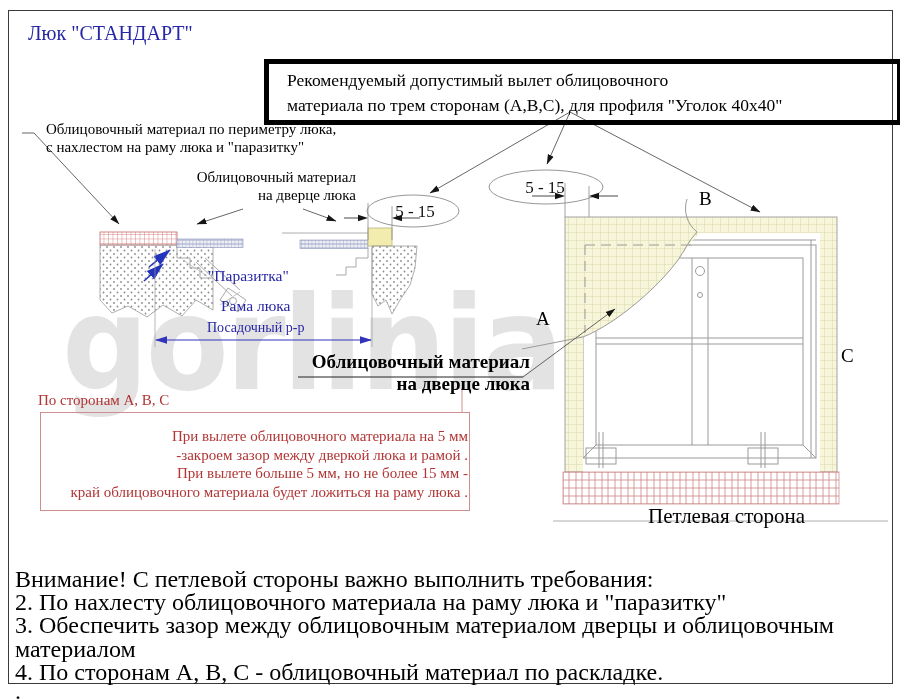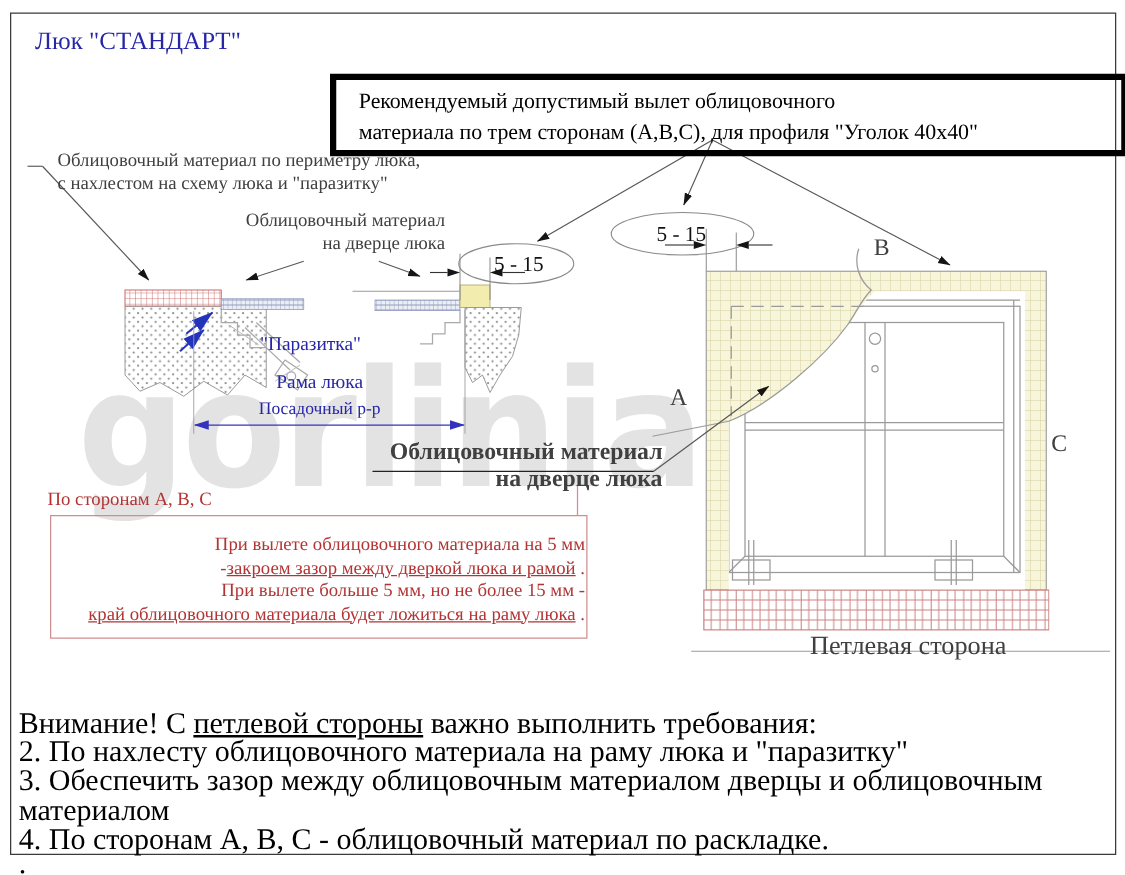--- a/index.html
+++ b/index.html
@@ -1,22 +1,22 @@
 <!DOCTYPE html>
 <html><head>
 <meta charset="utf-8">
 <style>
   html,body{margin:0;padding:0;background:#fff;}
   #page{position:relative;width:900px;height:700px;background:#fff;overflow:hidden;
         font-family:"Liberation Serif",serif;}
-  .t{position:absolute;color:#404040;white-space:nowrap;line-height:1.15;}
+  .t{position:absolute;color:#000000;white-space:nowrap;line-height:1.15;}
   .blue{color:#2626a6;}
   .red{color:#b23434;}
   .center{text-align:right;}
-  .u{text-decoration:underline;}
+  .u{}
   #border-frame{position:absolute;left:8px;top:10px;width:883px;height:672px;
                 border:1.4px solid #3a3a3a;}
   #watermark{position:absolute;left:62px;top:268px;font-family:"DejaVu Sans",sans-serif;
              font-weight:bold;font-size:130px;letter-spacing:-3px;color:#e3e3e3;
              transform:scaleX(0.93);transform-origin:left top;z-index:0;}
   #note-box{position:absolute;left:264px;top:59px;width:602px;height:48px;
             border:5px solid #000000;padding:4px 8px 4px 18px;font-size:17.5px;
             line-height:25px;background:transparent;z-index:2;}
   svg{position:absolute;left:0;top:0;z-index:1;}
   .htext{z-index:2;}
@@ -192,21 +192,21 @@
 
   <div class="t blue htext" style="left:28px;top:22px;font-size:20px;">Люк "СТАНДАРТ"</div>
 
   <div id="note-box">
     <div>Рекомендуемый допустимый вылет облицовочного</div>
     <div>материала по трем сторонам (А,В,С), для профиля "Уголок 40x40"</div>
   </div>
 
   <div class="t htext" style="left:46px;top:121px;font-size:15px;line-height:17.5px;">
     <div>Облицовочный материал по периметру люка,</div>
-    <div>с нахлестом на схему люка и "паразитку"</div>
+    <div>с нахлестом на раму люка и "паразитку"</div>
   </div>
 
   <div class="t center htext" style="left:178px;top:169px;width:178px;font-size:15px;line-height:17.5px;">
     <div>Облицовочный материал</div>
     <div>на дверце люка</div>
   </div>
 
   <div class="t blue htext" style="left:208px;top:267px;font-size:15.5px;">"Паразитка"</div>
   <div class="t blue htext" style="left:221px;top:297px;font-size:15.5px;">Рама люка</div>
   <div class="t blue htext" style="left:207px;top:320px;font-size:14px;">Посадочный р-р</div>

